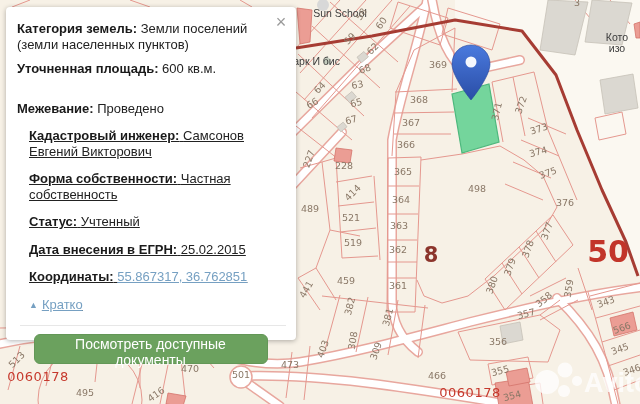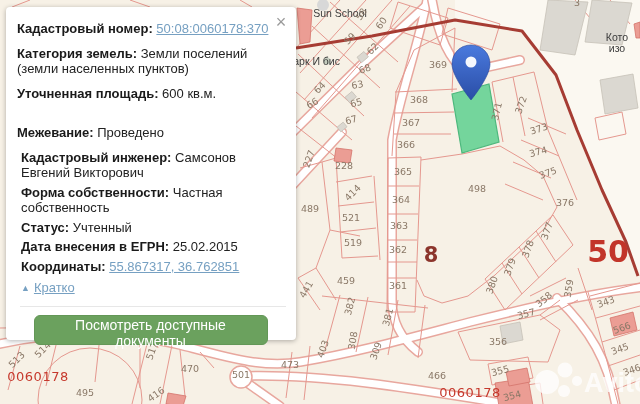--- a/index.html
+++ b/index.html
@@ -18,21 +18,21 @@
   .bound{stroke:#a63c33;stroke-width:3;fill:none;stroke-linejoin:round;}
   .bld-g{fill:#dbd8d1;stroke:#c6c1b8;stroke-width:.8;}
   .bld-r{fill:#eb9d94;stroke:#d4736b;stroke-width:.8;}
   
   #panel{position:absolute;left:6px;top:7px;width:290px;height:333px;background:#fff;
          border-radius:4px;box-shadow:0 1px 5px rgba(0,0,0,.3);color:#222;font-size:13px;
          line-height:15.5px;box-sizing:border-box;padding:14px 12px 0 11px;}
   #panel b{color:#1a1a1a;}
   .lnk{color:#76a0c2;text-decoration:underline;cursor:pointer;}
   .grp{margin:0 0 9px 0;}
-  .row{margin:4px;}
+  .row{margin:12px;text-decoration:underline;}
   #close-btn{position:absolute;top:6px;right:6px;width:18px;height:18px;color:#9a9a9a;
          font-size:18px;line-height:18px;text-align:center;cursor:pointer;font-weight:400;}
   #collapse{margin-top:6px;}
   #collapse .tri{color:#76a0c2;font-size:9px;vertical-align:1px;margin-right:4px;text-decoration:none;display:inline-block;}
   #divider{border-top:1px solid #e7e7e7;margin:9px -2px 0 3px;}
   #doc-btn{display:block;margin:8px auto 0 auto;width:234px;height:30px;background:#6ba15e;
          border:1px solid #639757;border-radius:6px;color:#fff;font-size:14px;cursor:pointer;
          font-family:"Liberation Sans","DejaVu Sans",sans-serif;}
 </style>
 </head>
@@ -290,24 +290,20 @@
       <circle cx="565" cy="370" r="7.5" fill="#ffffff"></circle>
       <circle cx="564" cy="391" r="6" fill="#ffffff"></circle>
       <circle cx="577" cy="381" r="5" fill="#ffffff"></circle>
       <text x="584" y="392" font-size="27" font-weight="bold" fill="#ffffff" font-family="Liberation Sans, sans-serif">Avito</text>
     </g>
   </svg>
 
   <div id="panel">
     <div id="close-btn">×</div>
 
-    <p class="grp">
-      <b>Кадастровый номер:</b>
-      <span class="lnk">50:08:0060178:370</span>
-    </p>
 
     <p class="grp">
       <b>Категория земель:</b>
       <span>Земли поселений (земли населенных пунктов)</span><br>
     </p>
 
 
     <p class="grp" style="margin-bottom:24px">
       <b>Уточненная площадь:</b>
       <span>600 кв.м.</span>

